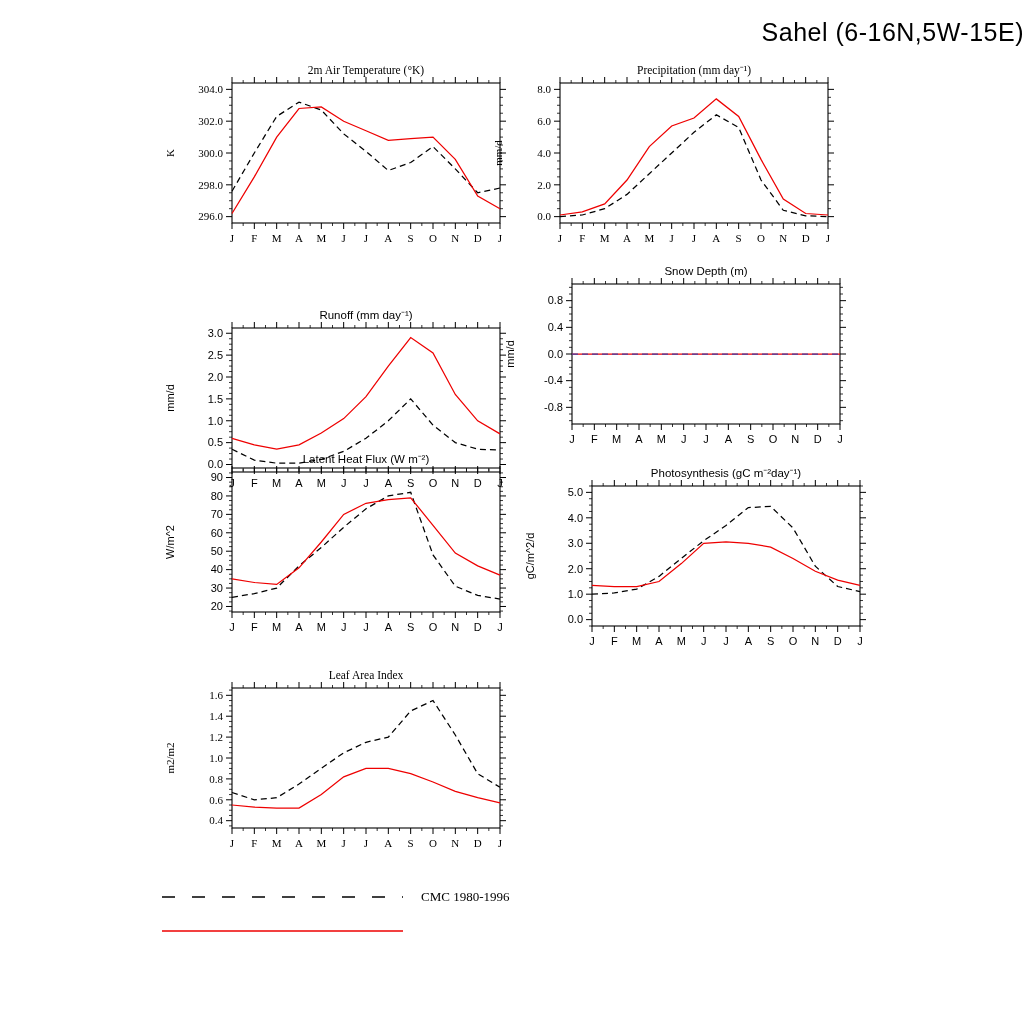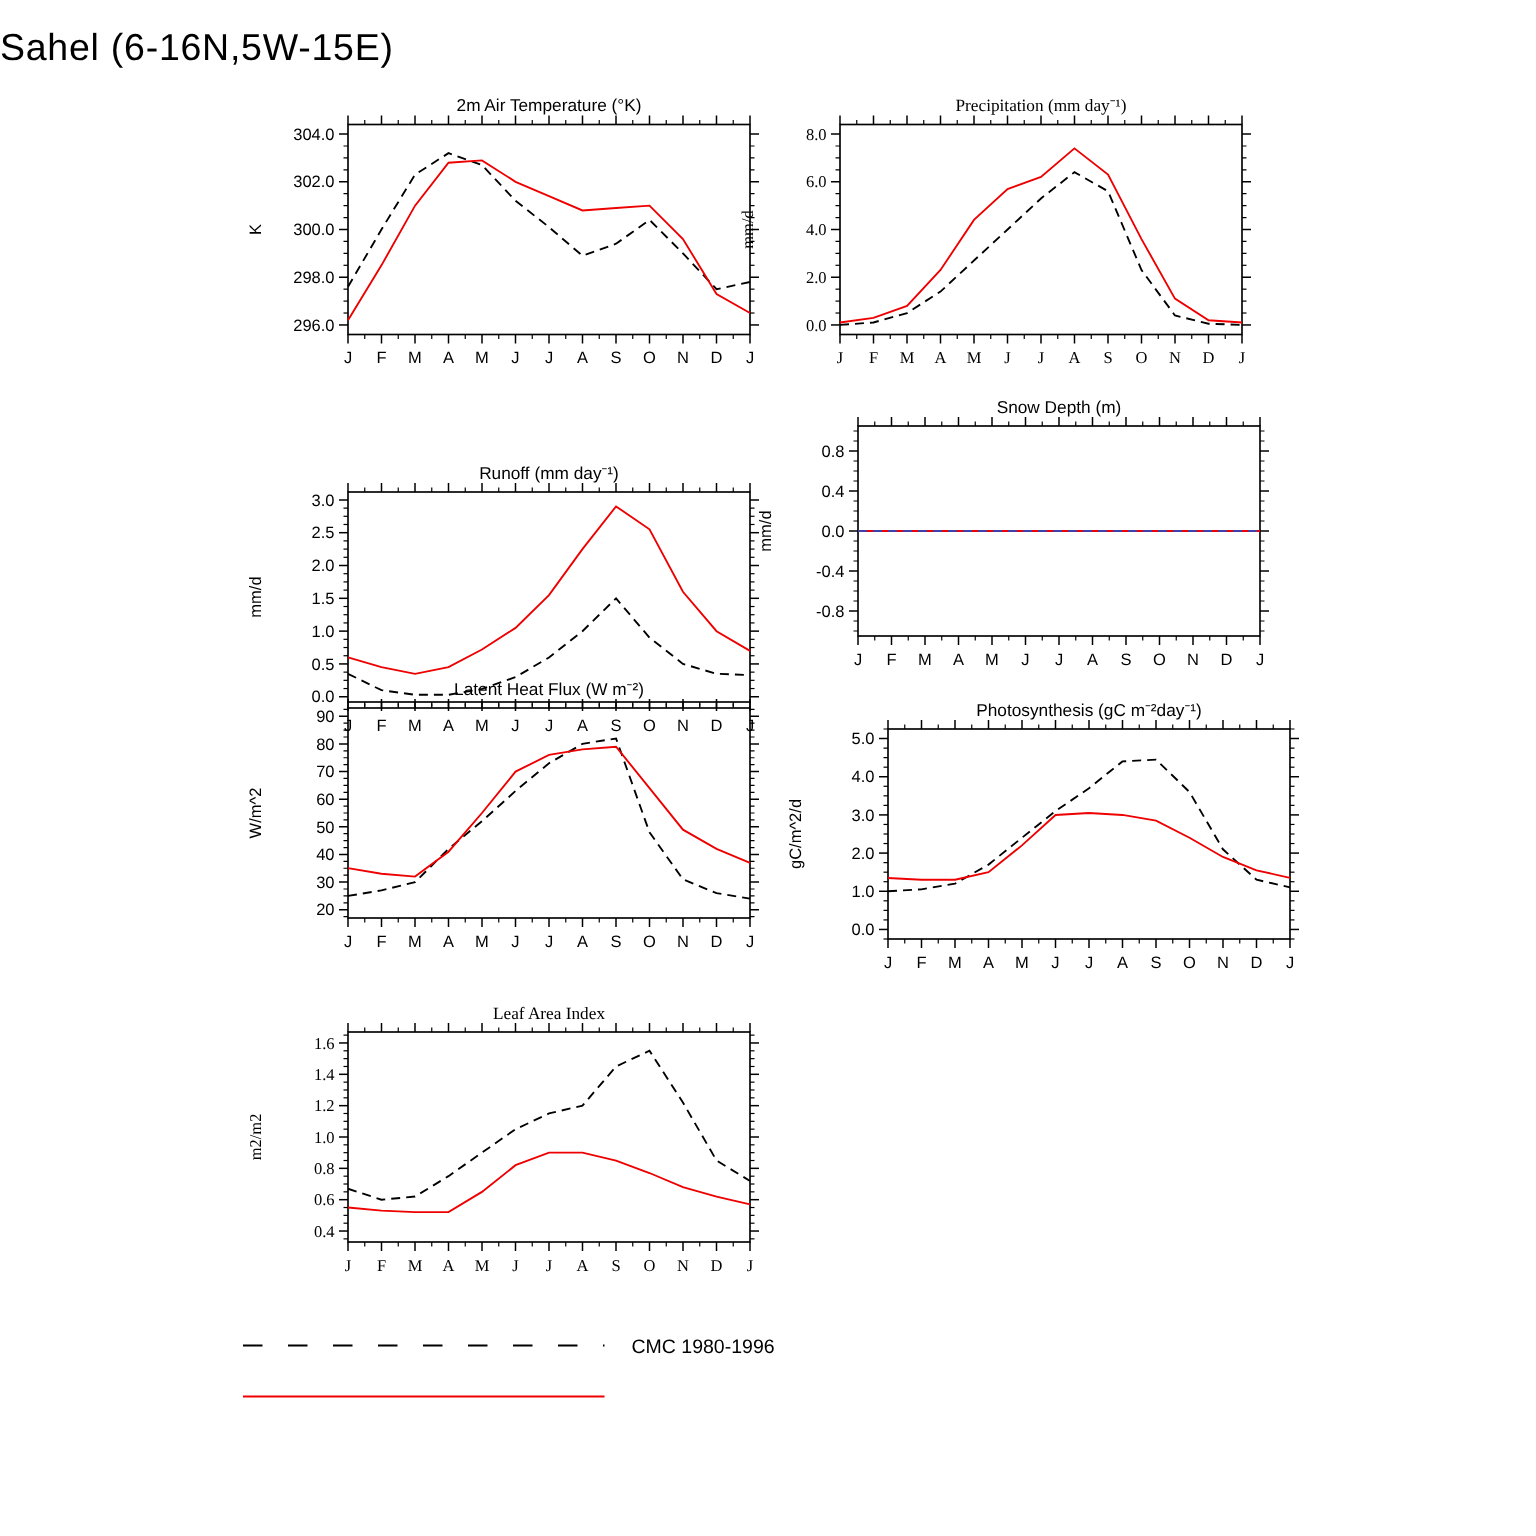--- a/index.html
+++ b/index.html
@@ -1,28 +1,28 @@
 <!DOCTYPE html>
 <html><head>
 <meta charset="utf-8">
 <style>
   html,body{margin:0;padding:0;background:#ffffff;}
   .page{position:relative;width:1024px;height:1024px;background:#ffffff;
         font-family:"Liberation Sans",sans-serif;color:#000;overflow:hidden;}
-  .main-title{position:absolute;top:18px;left:0;width:100%;text-align:left;
+  .main-title{position:absolute;top:18px;left:0;width:100%;text-align:right;
         font-size:25px;font-weight:400;letter-spacing:0.5px;}
   .panel{position:absolute;width:350px;height:215px;}
-  #p0{left:160px;top:63px;}
+  #p0{left:160px;top:63px;font-family:Liberation Serif, serif;}
   #p1{left:488px;top:63px;font-family:Liberation Serif, serif;}
   #p2{left:160px;top:264px;margin-top:44px;}
   #p3{left:500px;top:264px;}
   #p4{left:160px;top:452px;text-decoration:underline;}
   #p5{left:520px;top:466px;text-align:center;}
   #p6{left:160px;top:668px;font-family:Liberation Serif, serif;}
-  .legend{position:absolute;left:160px;top:880px;}
+  .legend{position:absolute;left:160px;top:880px;font-family:Liberation Serif, serif;}
   .legend-row{display:flex;align-items:center;height:34px;}
   .legend-line{flex:0 0 auto;}
   .legend-label{margin-left:16px;font-size:13px;white-space:nowrap;}
 </style>
 </head>
 <body>
 
 <div class="page">
 
   <div class="main-title">Sahel (6-16N,5W-15E)</div>

